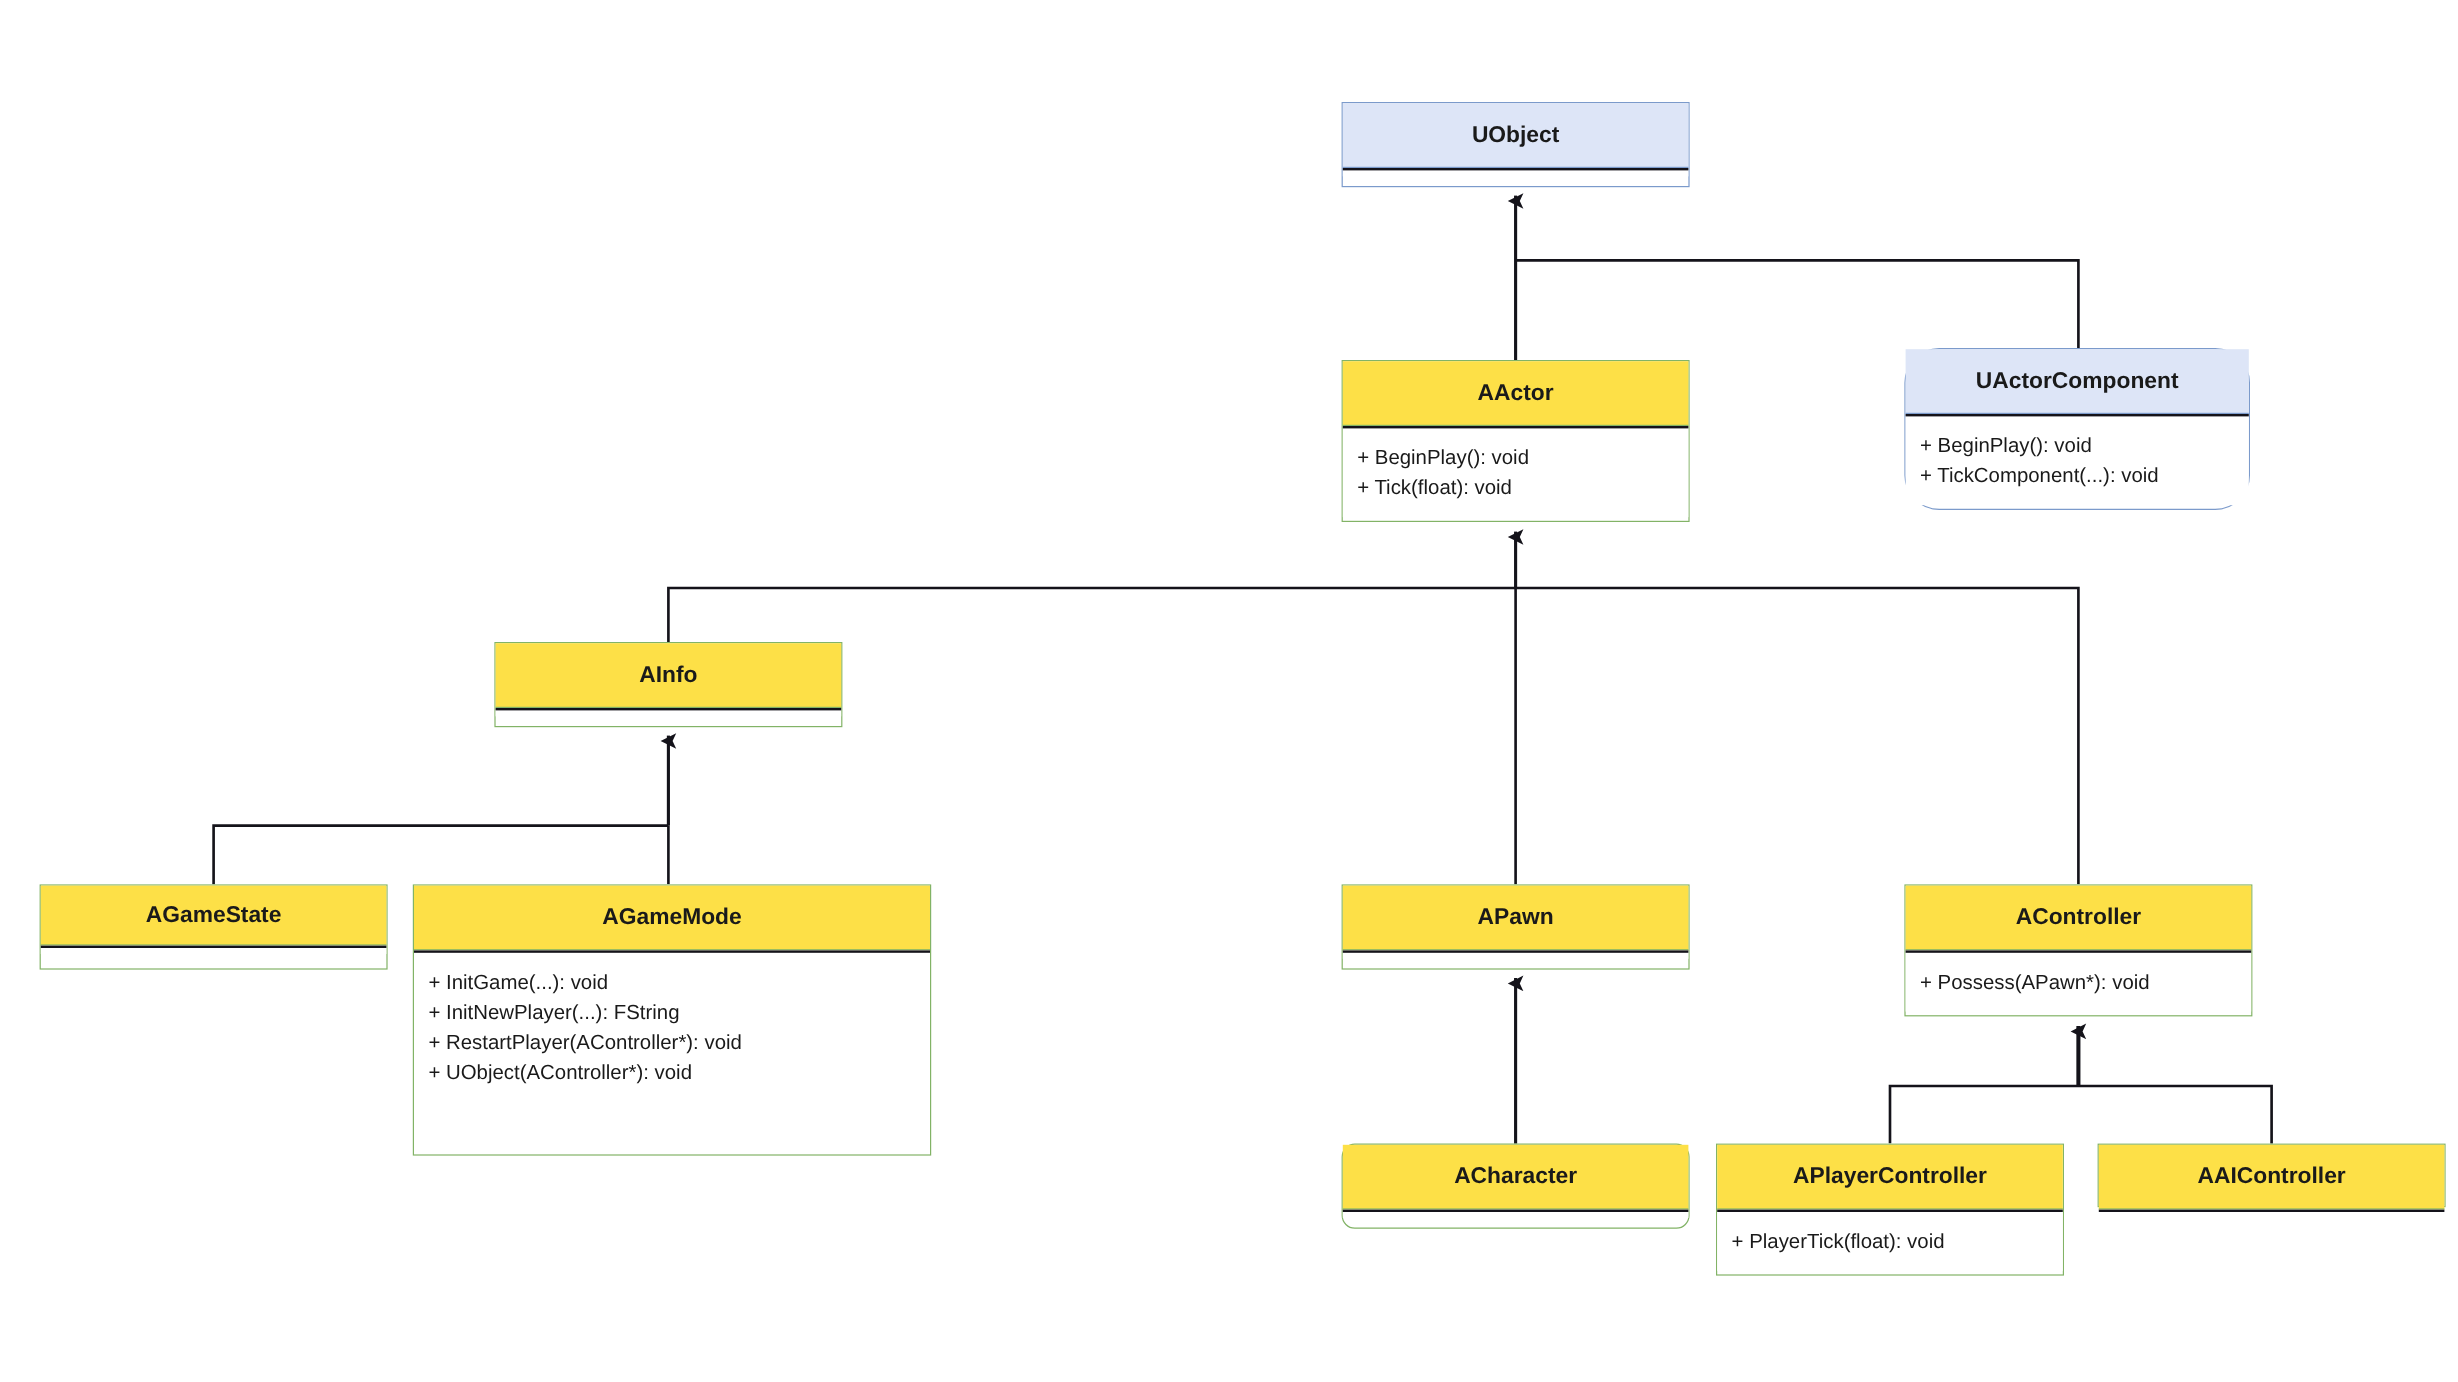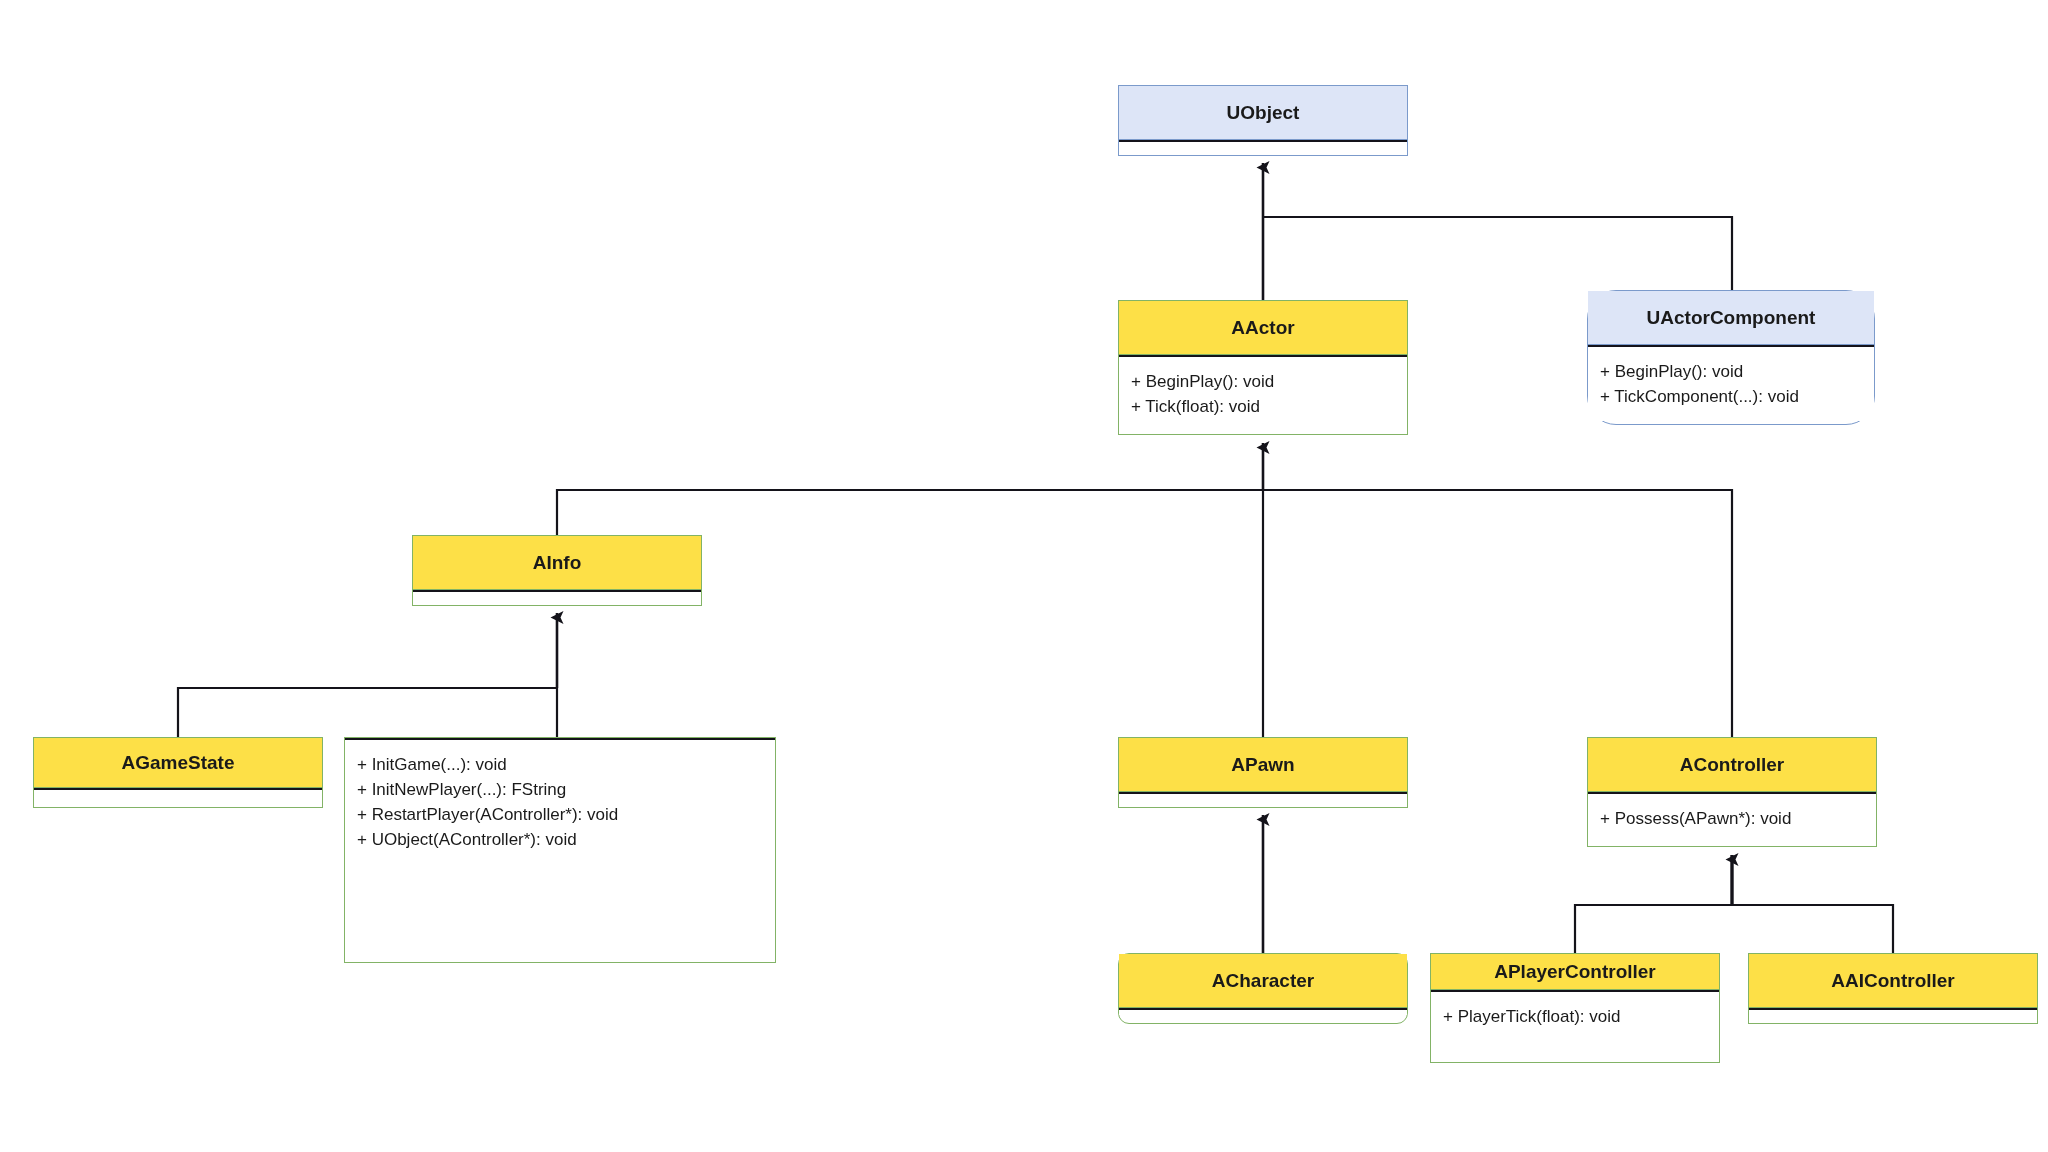--- a/index.html
+++ b/index.html
@@ -90,20 +90,21 @@
         <div class="uml-header" style="height: 54px;">AInfo</div>
         <div class="uml-sep"></div>
         <div class="uml-empty"></div>
       </div>
       <div class="uml-class" style="left: 33px; top: 737px; width: 290px; height: 71px;">
         <div class="uml-header" style="height: 50px;">AGameState</div>
         <div class="uml-sep"></div>
         <div class="uml-empty"></div>
       </div>
       <div class="uml-class" style="left: 344px; top: 737px; width: 432px; height: 226px;">
+        <div class="uml-header" style="height: 54px;">AGameMode</div>
         <div class="uml-sep"></div>
         <div class="uml-members">
           <div class="member">+ InitGame(...): void</div>
           <div class="member">+ InitNewPlayer(...): FString</div>
           <div class="member">+ RestartPlayer(AController*): void</div>
           <div class="member">+ UObject(AController*): void</div>
         </div>
       </div>
       <div class="uml-class" style="left: 1118px; top: 737px; width: 290px; height: 71px;">
         <div class="uml-header" style="height: 54px;">APawn</div>
@@ -116,26 +117,26 @@
         <div class="uml-members">
           <div class="member">+ Possess(APawn*): void</div>
         </div>
       </div>
       <div class="uml-class" style="left: 1118px; top: 953px; width: 290px; height: 71px; border-radius: 11px;">
         <div class="uml-header" style="height: 54px;">ACharacter</div>
         <div class="uml-sep"></div>
         <div class="uml-empty"></div>
       </div>
       <div class="uml-class" style="left: 1430px; top: 953px; width: 290px; height: 110px;">
-        <div class="uml-header" style="height: 36px;">APlayerController</div>
+        <div class="uml-header" style="height: 54px;">APlayerController</div>
         <div class="uml-sep"></div>
         <div class="uml-members">
           <div class="member">+ PlayerTick(float): void</div>
         </div>
       </div>
-      <div class="uml-class" style="left: 1748px; top: 953px; width: 290px; height: 71px;">
+      <div class="uml-class" style="left: 1748px; top: 953px; width: 290px; height: 53px;">
         <div class="uml-header" style="height: 54px;">AAIController</div>
         <div class="uml-sep"></div>
         <div class="uml-empty"></div>
       </div>
     </div>
 
 </div>
 
 </body></html>

